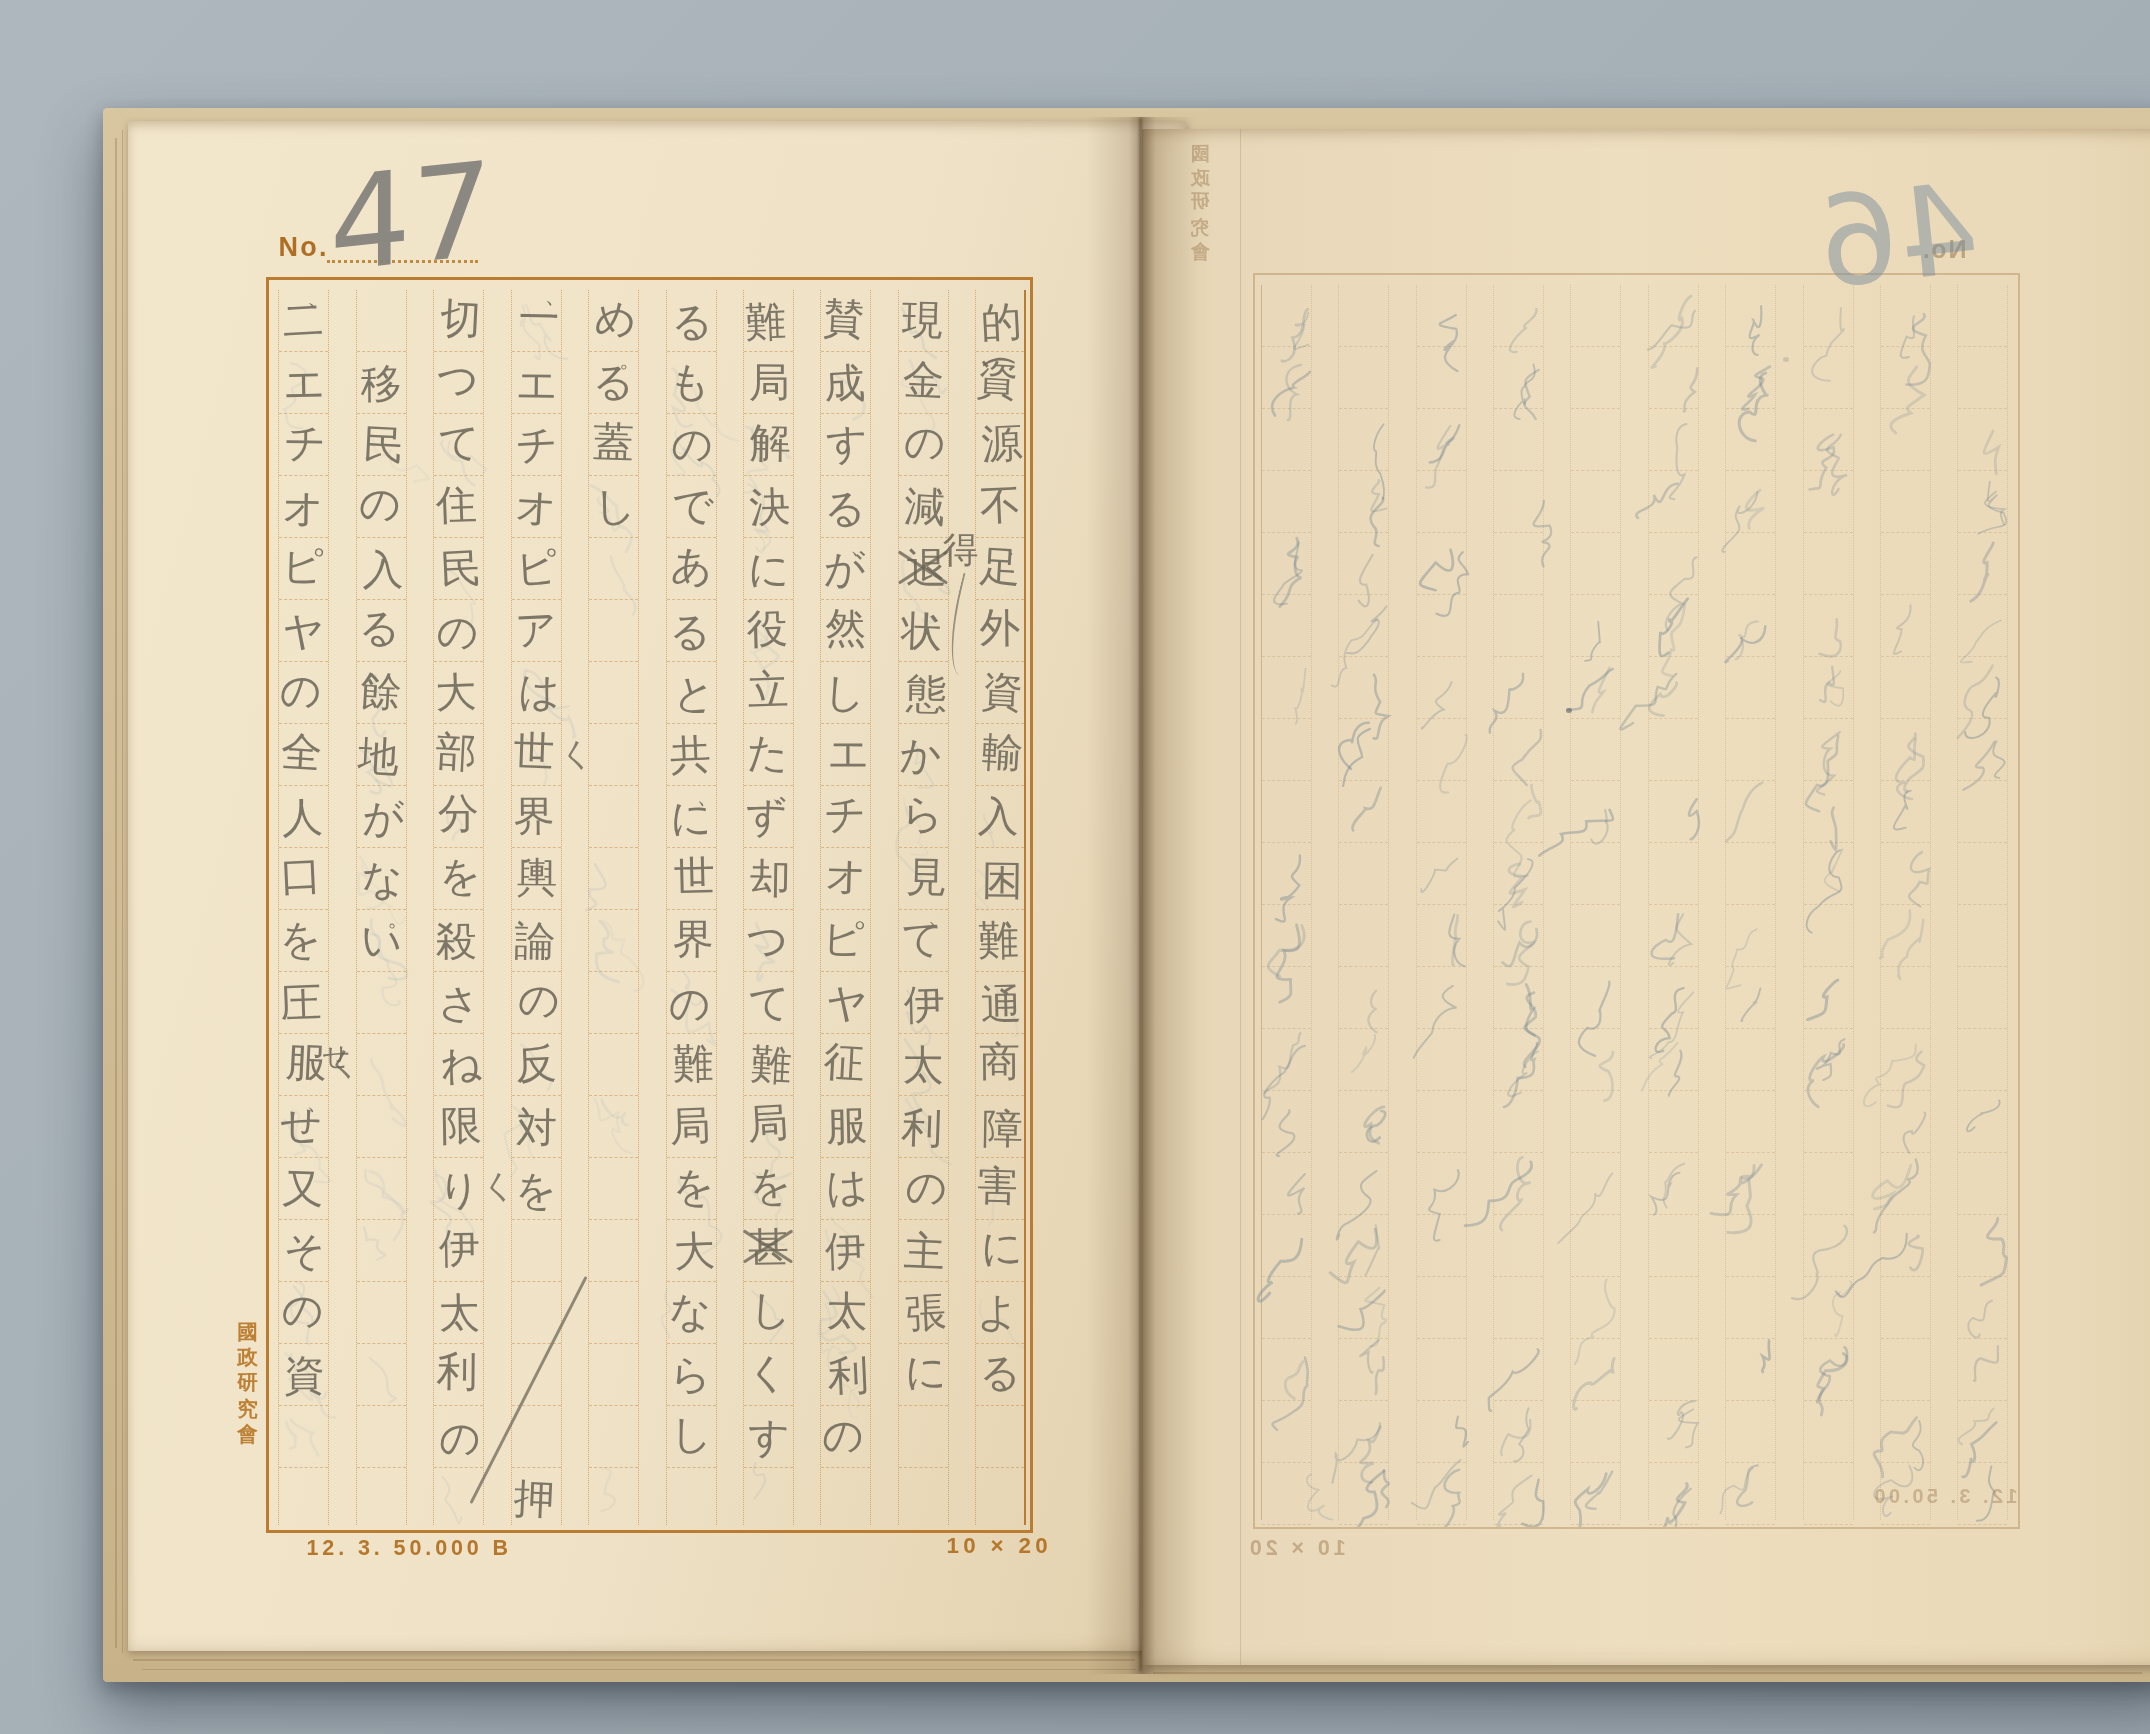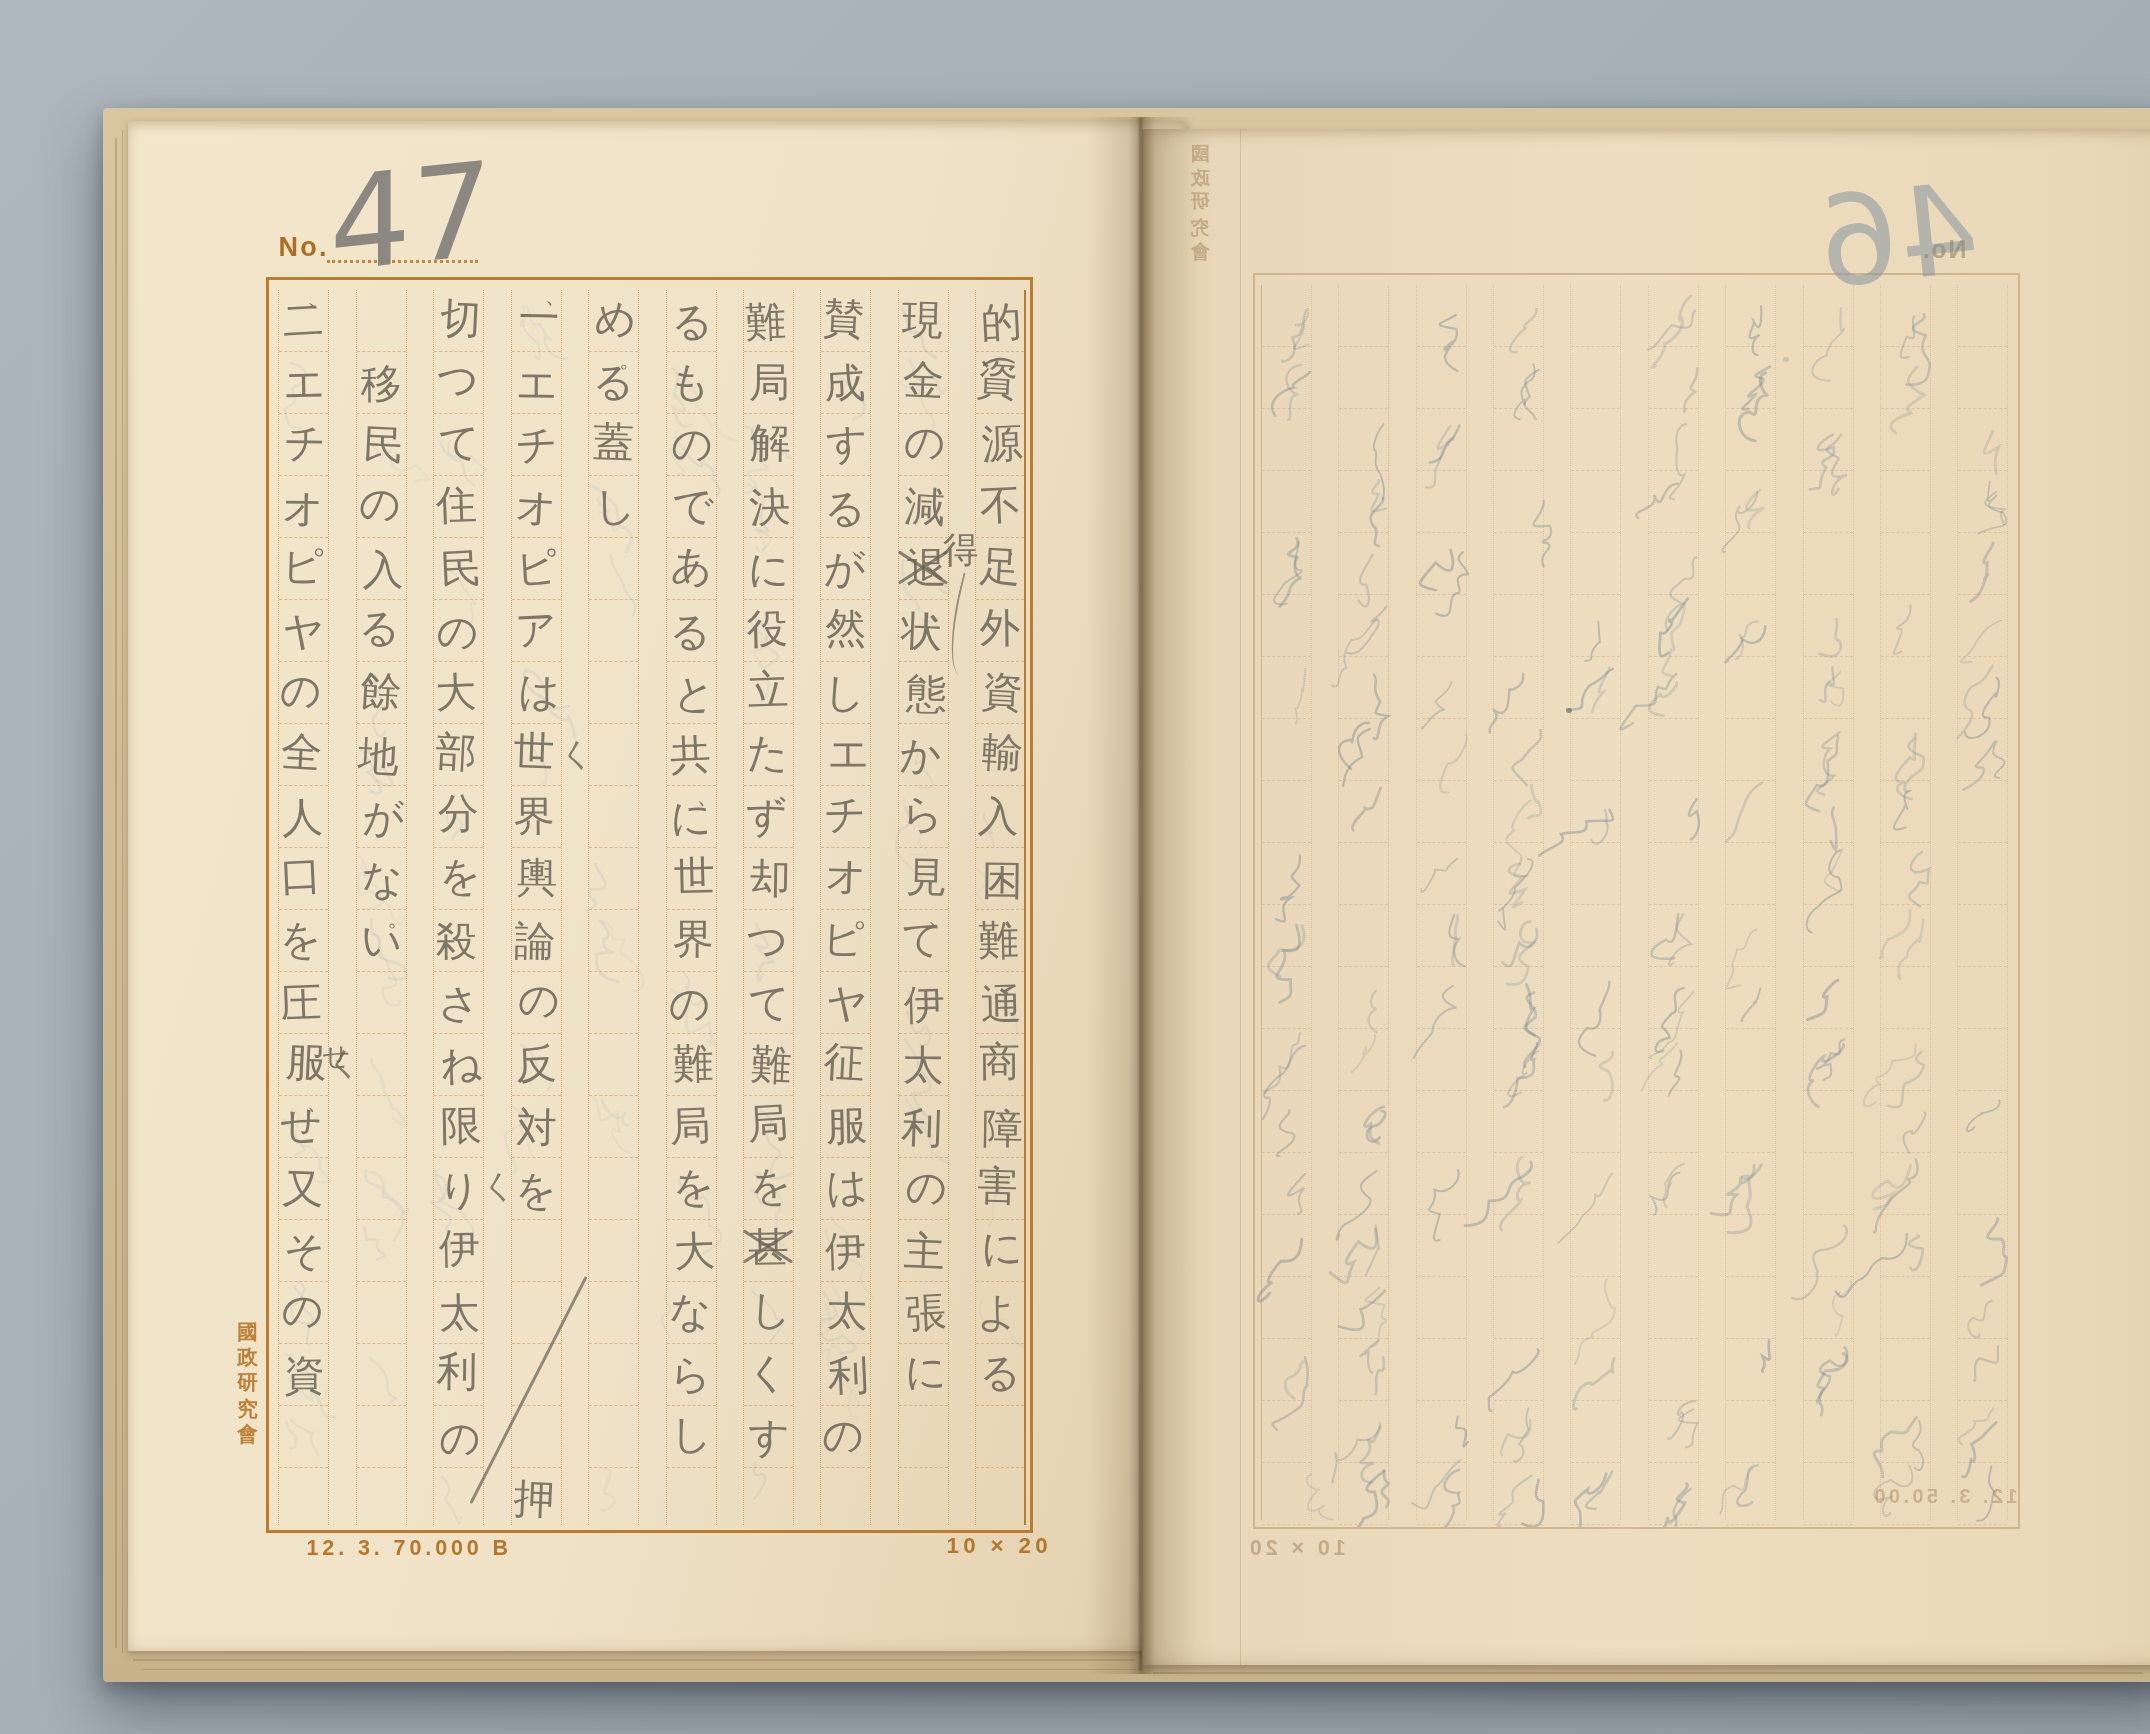--- a/index.html
+++ b/index.html
@@ -778,21 +778,21 @@
           <div class="ins-tail" style="left: 682px; top: 294px;"></div>
           <span class="ins-char" style="left: 674px; top: 246px;">得</span>
           <div class="xmark" style="left: 476px; top: 940px;"></div>
           <span class="caret-mark" style="left: 291px; top: 453px;">く</span>
           <div class="slash-mark" style="left: 258px; top: 983px;"></div>
           <span class="caret-mark" style="left: 213px; top: 885px;">く</span>
           <span class="caret-mark" style="left: 58px; top: 762px;">く</span>
           <span class="ins-char" style="left: 54px; font-size: 27px; top: 758px;">せ</span>
         </div>
 
-      <span class="print-code">12. 3. 70.000 B</span>
+      <span class="print-code">12. 3. 50.000 B</span>
       <span class="grid-note">10 × 20</span>
       <span class="margin-print">國政研究會</span>
     </div>
 
     <div class="page right-page">
       <div class="sheet-crease"></div>
 
       <div class="grid right-grid" id="right-grid">
         <svg class="bleed-svg" id="right-bleed" viewBox="0 0 1782 2920">
             <path d="M 1658.8566981235053 77.62906089466996 C 1676.2281724379864 87.74300844799727 1658.673341709422 140.52847575321795 1694.948052128544 144.13788034273313 C 1674.3381150311325 195.46351843322628 1719.951141709229 204.36943515478634 1719.2508443237748 197.88239126950504" fill="none" stroke="#5f7689" stroke-width="6.2" stroke-linecap="round" opacity="0.23"></path>

